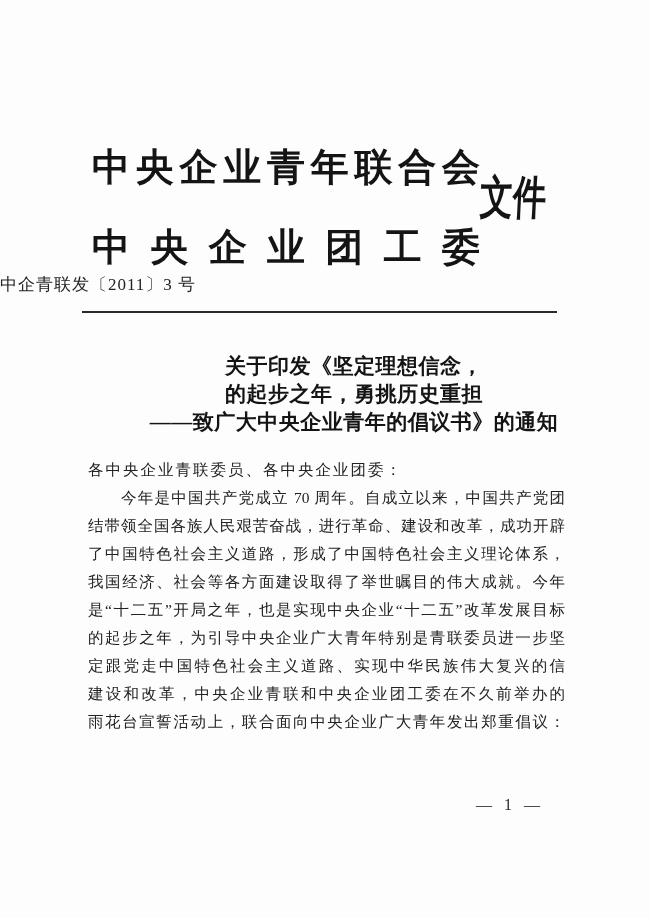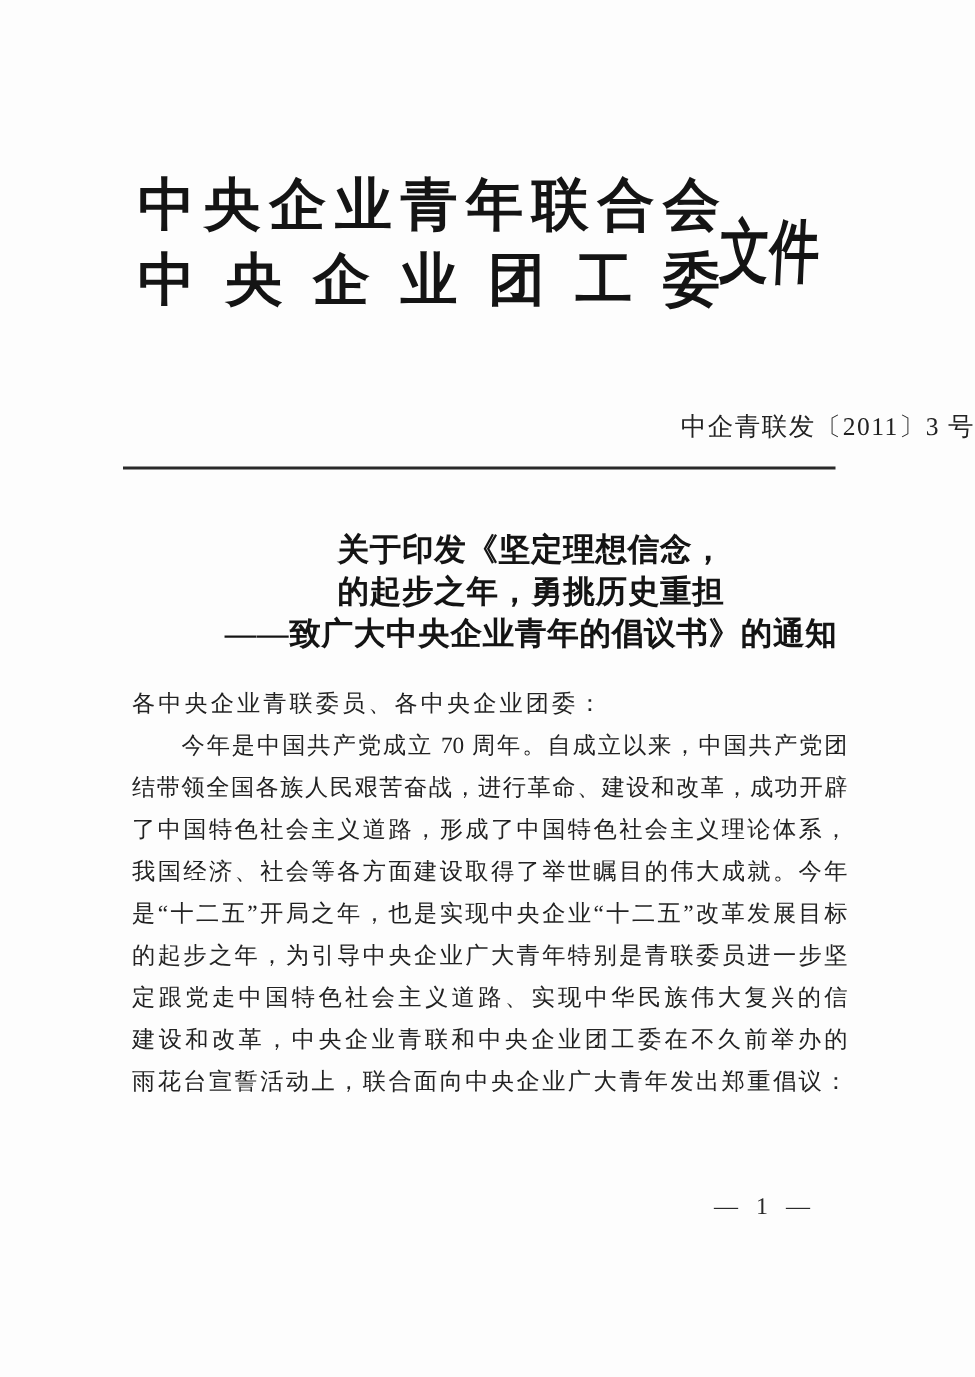--- a/index.html
+++ b/index.html
@@ -30,37 +30,38 @@
     width: 388px;
     font-size: 38px;
     font-weight: bold;
     line-height: 50px;
     white-space: nowrap;
     overflow: hidden;
     text-align: justify;
     text-align-last: justify;
     letter-spacing: 0;
     color: #141414;
+    margin-top: 30px;
   }
   .wenjian {
     font-size: 46px;
     font-weight: bold;
     color: #141414;
     margin-top: 12px;
     transform: scaleX(0.72) skewX(-4deg);
     transform-origin: left center;
     white-space: nowrap;
   }
   
   .doc-number {
     position: absolute;
     top: 272px;
     left: 0;
     width: 650px;
-    text-align: right;
+    text-align: left;
     font-size: 17px;
     line-height: 26px;
     color: #222;
     letter-spacing: 1px;
   }
   
   .rule {
     position: absolute;
     top: 311px;
     left: 82px;

